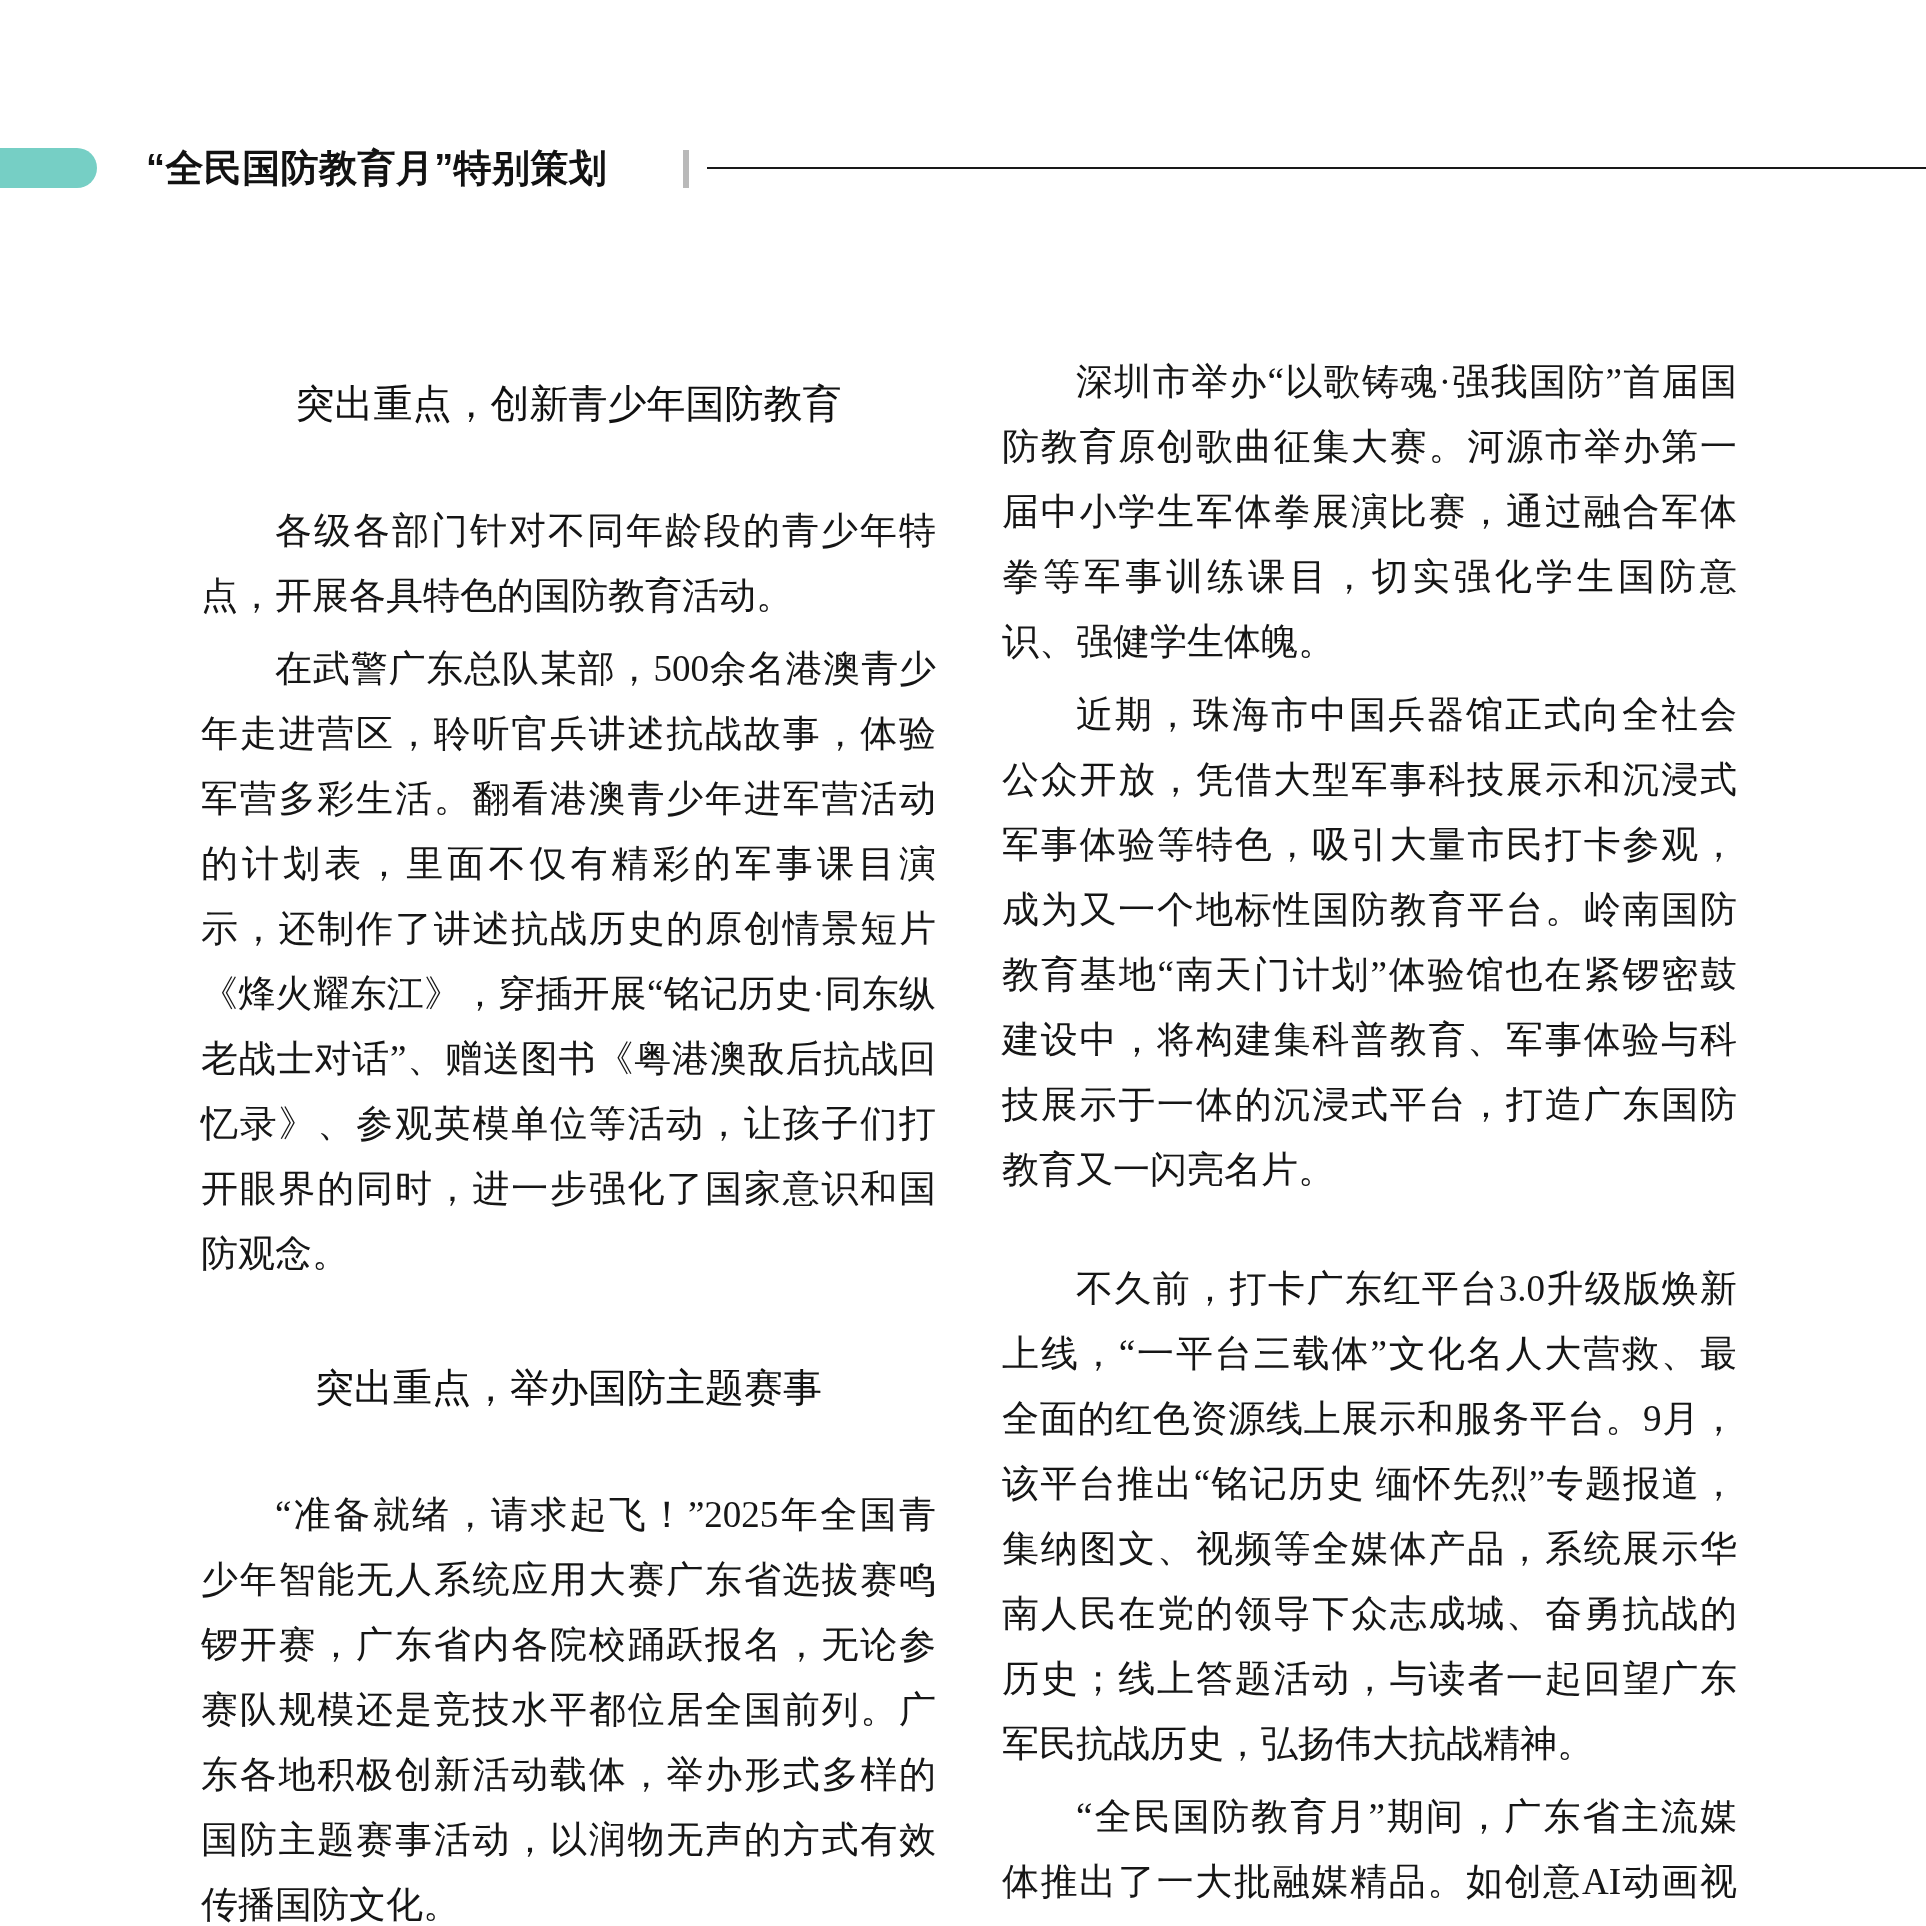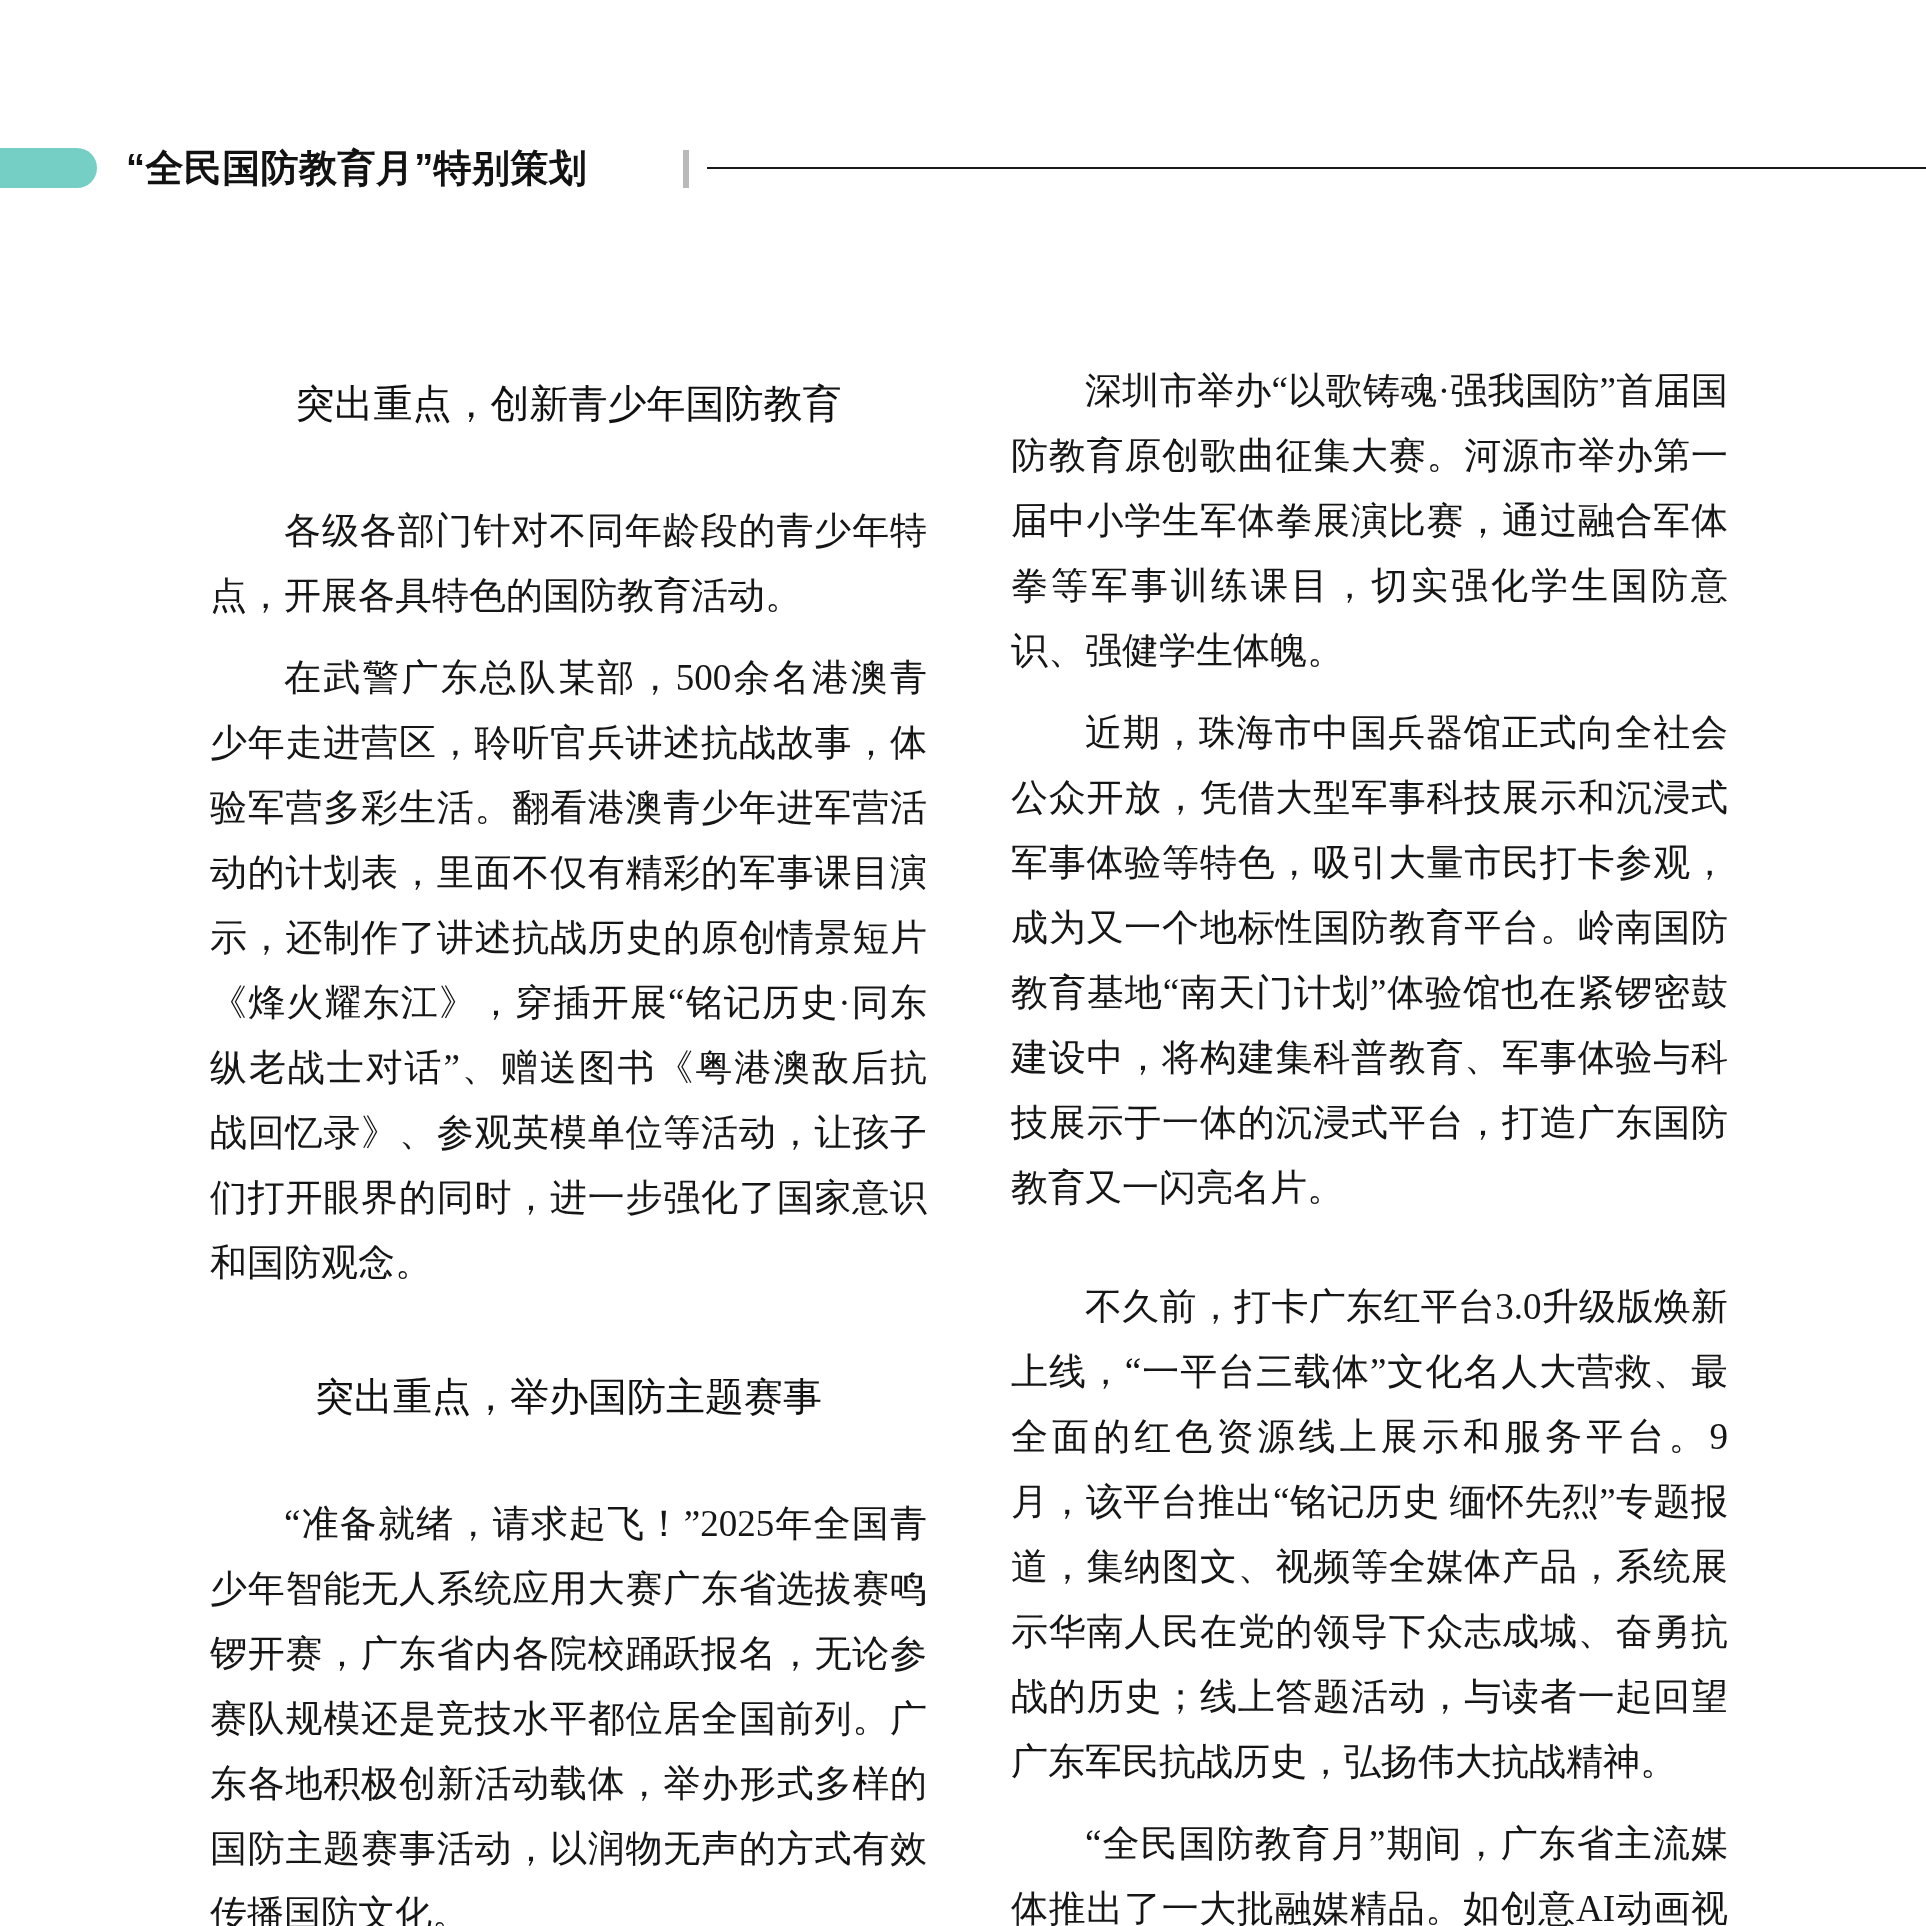--- a/index.html
+++ b/index.html
@@ -18,21 +18,21 @@
 
   
   .accent-bar {
     position: absolute;
     left: 0; top: 148px;
     width: 97px; height: 40px;
     border-radius: 0 20px 20px 0;
   }
   .header-title {
     position: absolute;
-    left: 126px; top: 147px;
+    left: 146px; top: 147px;
     height: 42px; line-height: 42px;
     font-family: "Liberation Sans", "DejaVu Sans", sans-serif;
     font-weight: bold;
     font-size: 38px;
     letter-spacing: 0.4px;
     white-space: nowrap;
     color: #121212;
   }
   .header-divider {
     position: absolute;
@@ -53,21 +53,21 @@
     width: 751px;
     font-size: 37px;
     line-height: 65px;
     text-align: justify;
     color: #161616;
   }
   .col-left  { left: 193px;  top: 371px; }
   .col-right { left: 994px; top: 341px; }
 
   .col p {
-    margin: 17px;
+    margin: 8px;
     text-indent: 2em;
   }
   .col-heading {
     margin: 0;
     font-family: "Liberation Sans", "DejaVu Sans", sans-serif;
     font-weight: normal;
     font-size: 39px;
     line-height: 65px;
     text-align: center;
     text-indent: 0;

